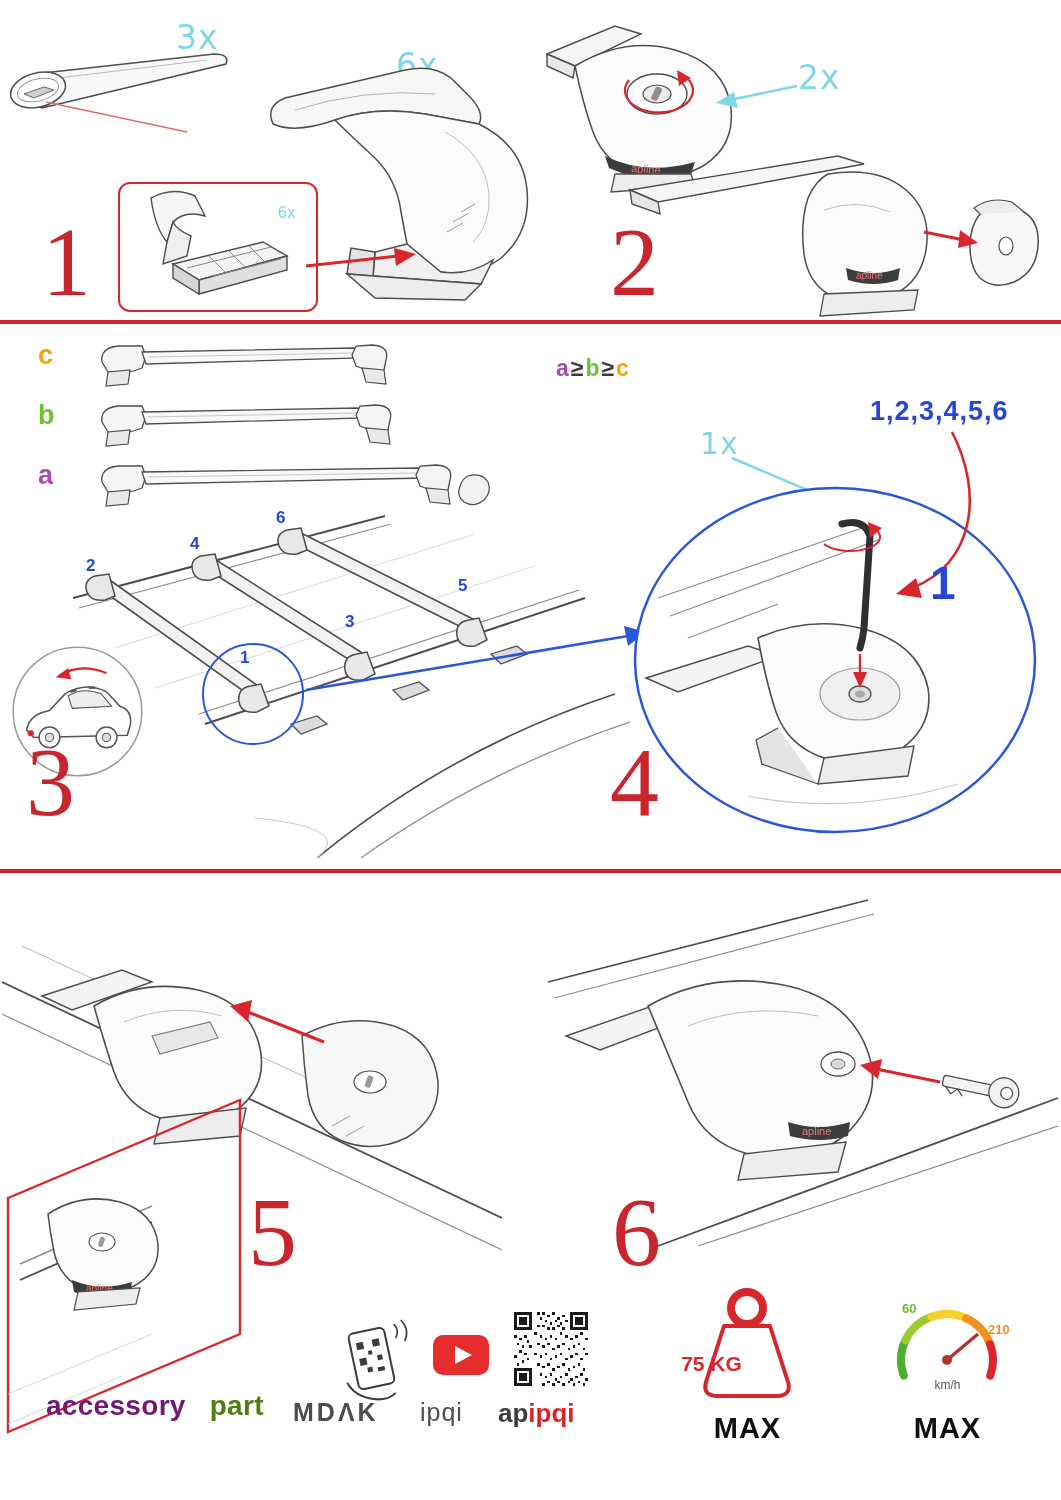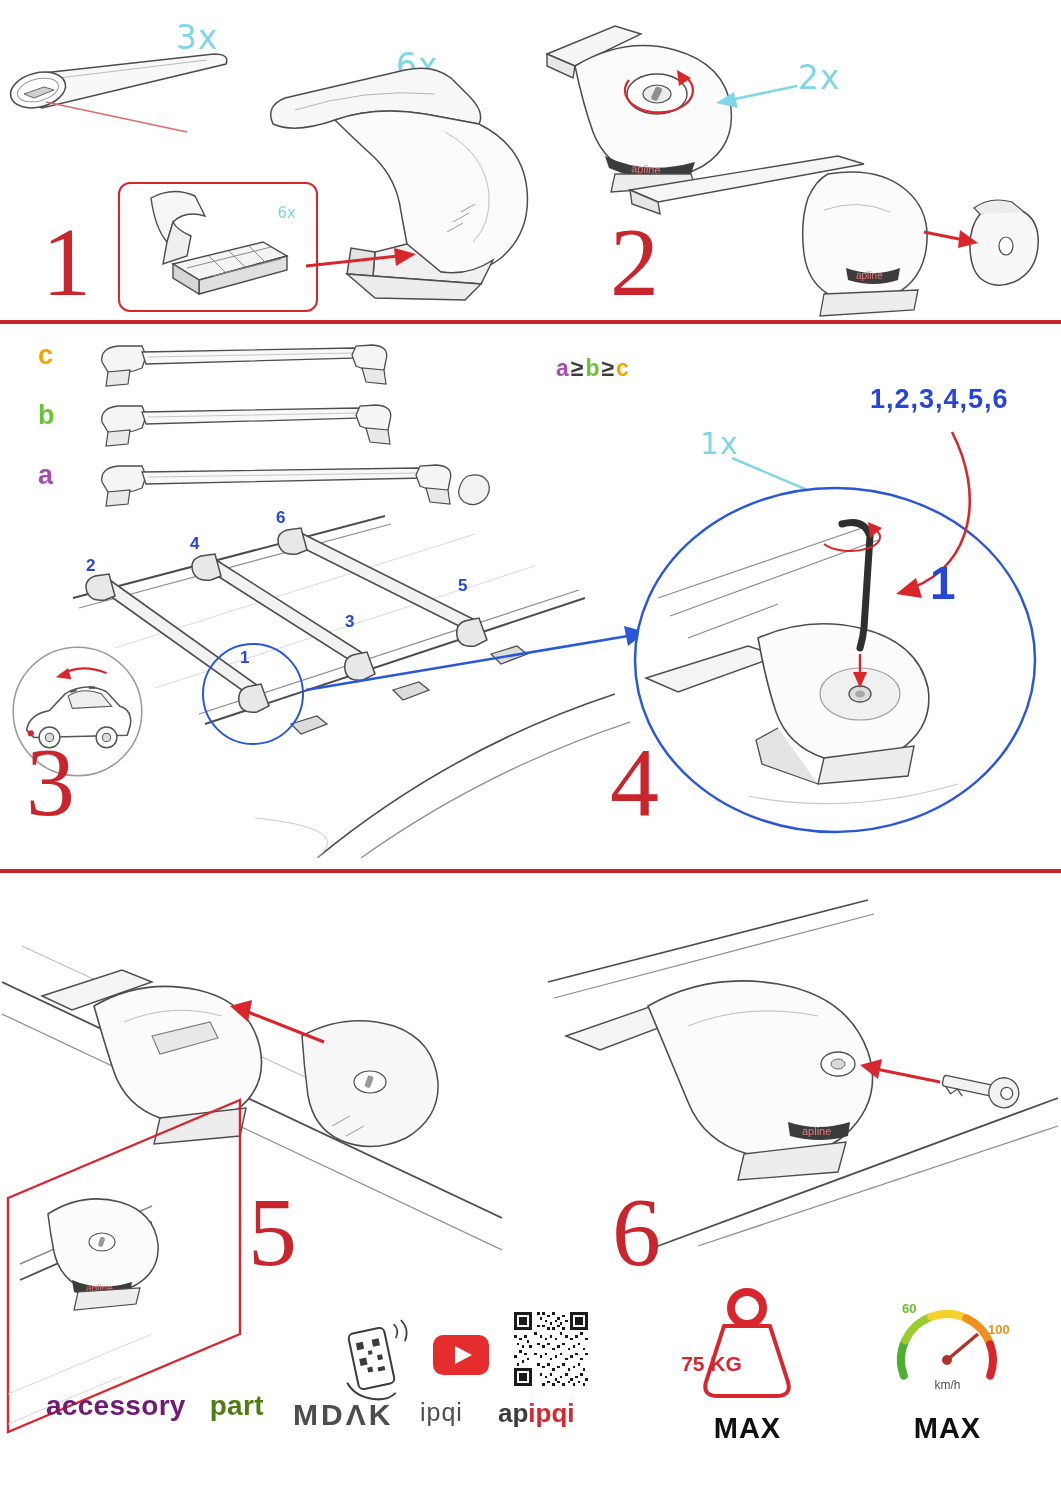--- a/index.html
+++ b/index.html
@@ -14,21 +14,21 @@
   .lbl-a{color:#a64bb0;} .lbl-b{color:#6cc435;} .lbl-c{color:#f0a500;}
   .bluenum{font-weight:bold;font-size:17px;color:#2746d8;}
   .sizerule{display:flex;gap:2px;font-weight:bold;font-size:23px;}
   .sizerule .ge{color:#3c3c3c;}
   .sequence{font-weight:bold;font-size:27px;color:#2746d8;letter-spacing:1px;}
   .big-blue-one{font-weight:bold;font-size:46px;color:#2746d8;}
   .inset-box{border:2px solid #d8262c;border-radius:12px;background:#fff;}
   .model{font-weight:bold;font-size:30px;color:#2633c9;letter-spacing:.5px;}
   .brandline{font-weight:bold;font-size:28px;letter-spacing:.3px;}
   .brandline .dark{color:#701a75;} .brandline .red{color:#4d7c0f;margin-left:24px;}
-  .mdak{font-weight:bold;font-size:30px;color:#4d4d4d;letter-spacing:3px;}
+  .mdak{font-weight:bold;font-size:25px;color:#4d4d4d;letter-spacing:3px;}
   .ipqi{font-weight:500;font-size:25px;color:#4d4d4d;letter-spacing:1px;}
   .apline{font-weight:bold;font-size:26px;}
   .apline .dark{color:#3c3c3c;} .apline .red{color:#d8262c;}
   .kg{font-weight:bold;font-size:21px;color:#d8262c;text-align:center;}
   .max{font-weight:bold;font-size:29px;color:#111;text-align:center;letter-spacing:1px;}
   .speed-lo{font-size:13px;font-weight:bold;color:#6abf2e;margin-top:11px;}
   .speed-hi{font-size:13px;font-weight:bold;color:#f0911e;}
   .speed-unit{font-size:12px;color:#555;text-align:center;}
   svg{display:block;}
 </style>
@@ -153,21 +153,21 @@
   </svg>
 
   <div class="abs sizerule" style="left:556px;top:355px;">
     <span class="lbl-a">a</span>
     <span class="ge">≥</span>
     <span class="lbl-b">b</span>
     <span class="ge">≥</span>
     <span class="lbl-c">c</span>
   </div>
 
-  <span class="abs sequence" style="left:870px;top:384px;">1,2,3,4,5,6</span>
+  <span class="abs sequence" style="left:870px;top:396px;">1,2,3,4,5,6</span>
 
   <span class="abs qty" style="left:700px;top:426px;font-size:30px;">1x</span>
 
   <svg class="abs" style="left:722px;top:448px;" width="120" height="62" viewBox="0 0 120 62">
     <line x1="10" y1="10" x2="104" y2="50" stroke="#7fd6e4" stroke-width="2.5"></line>
     <polygon points="118,56 98,42 92,58" fill="#7fd6e4"></polygon>
   </svg>
 
   <svg class="abs" style="left:55px;top:498px;" width="575" height="360" viewBox="0 0 575 360">
     <path d="M18 100 L330 18" stroke="#4d4d4d" stroke-width="2" fill="none"></path>
@@ -379,17 +379,17 @@
       <path d="M23.8 93.7 A46 46 0 0 1 25.3 58.5" stroke="#4caf32"></path>
       <path d="M25.3 58.5 A46 46 0 0 1 51.3 34.8" stroke="#9acb2f"></path>
       <path d="M51.3 34.8 A46 46 0 0 1 86.4 36.3" stroke="#f5d22b"></path>
       <path d="M86.4 36.3 A46 46 0 0 1 110.2 62.3" stroke="#f0911e"></path>
       <path d="M110.2 62.3 A46 46 0 0 1 110.2 93.7" stroke="#d8262c"></path>
     </g>
     <line x1="67" y1="78" x2="98" y2="52" stroke="#b23327" stroke-width="3.5"></line>
     <circle cx="67" cy="78" r="5" fill="#b23327"></circle>
   </svg>
   <span class="abs speed-lo" style="left:902px;top:1290px;">60</span>
-  <span class="abs speed-hi" style="left:988px;top:1322px;">100</span>
+  <span class="abs speed-hi" style="left:988px;top:1322px;">210</span>
   <span class="abs speed-unit" style="left:880px;top:1378px;width:135px;">km/h</span>
   <span class="abs max" style="left:880px;top:1412px;width:135px;">MAX</span>
 
 </div>
 
 </body></html>

